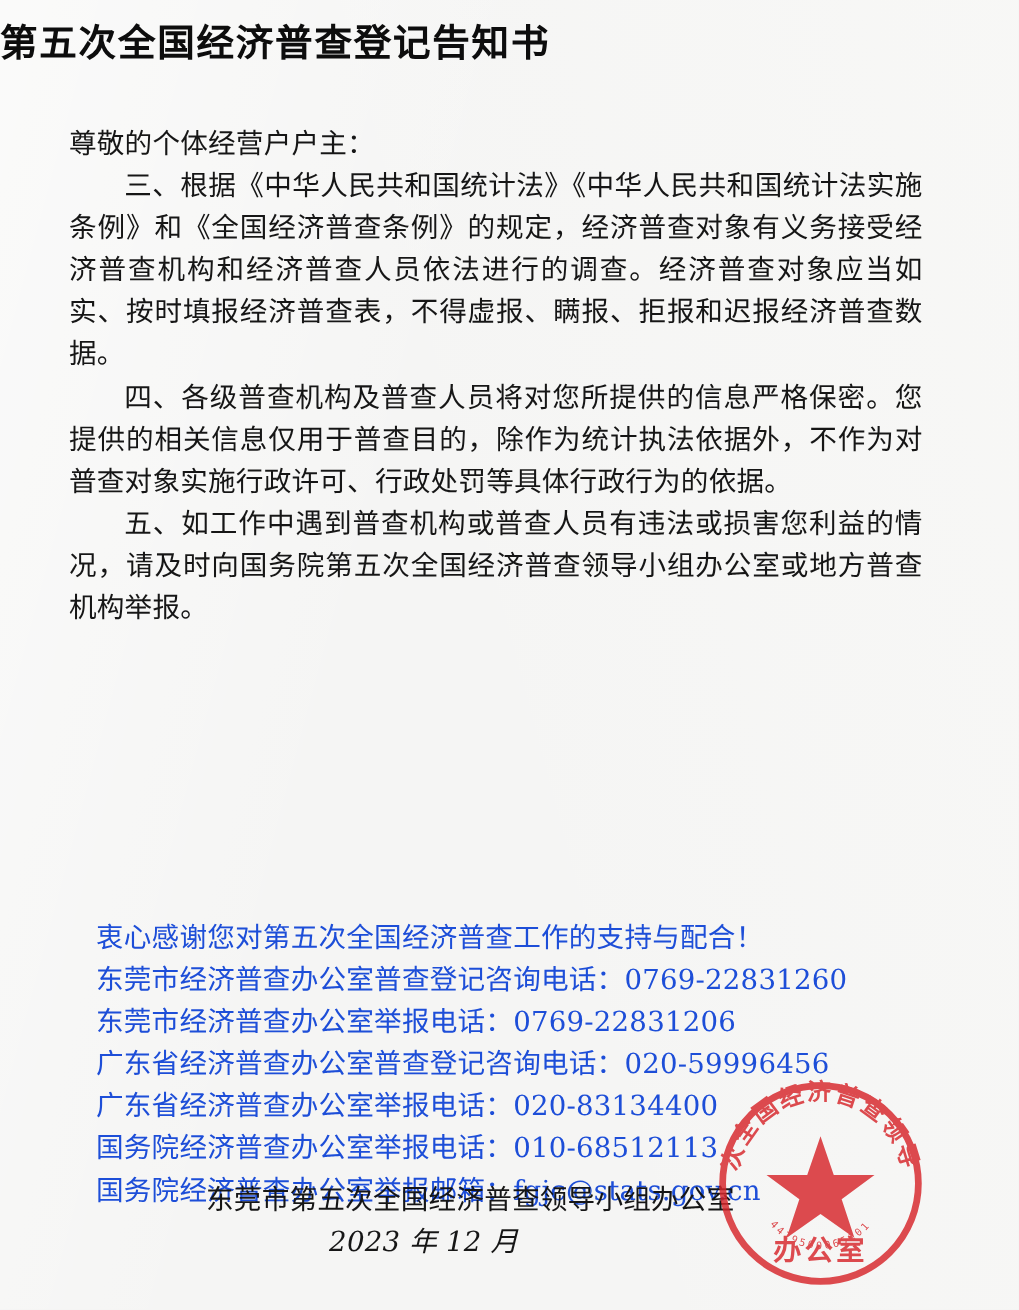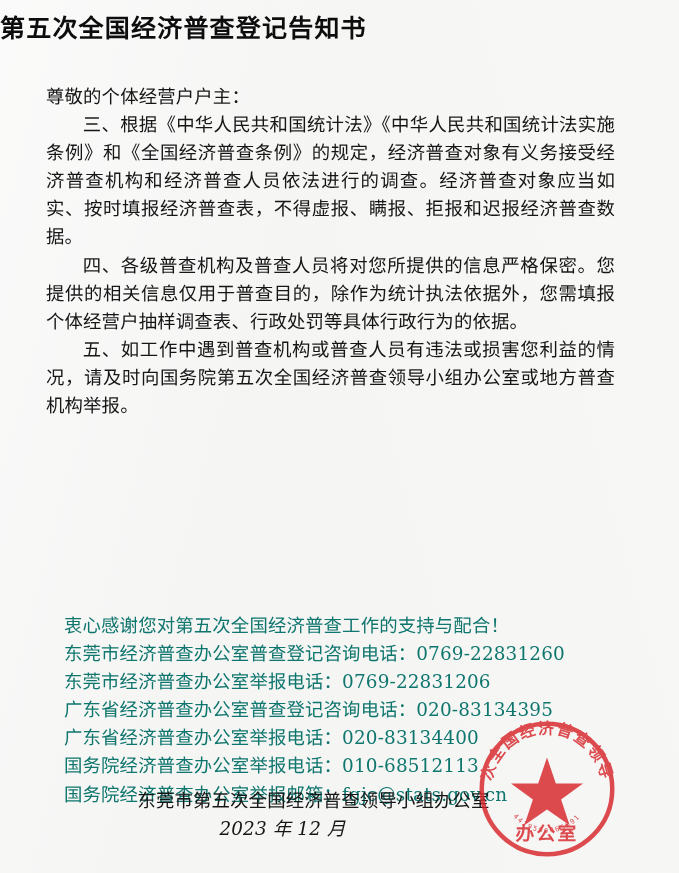--- a/index.html
+++ b/index.html
@@ -72,21 +72,21 @@
     left: 64px;
     right: 40px;
     top: 612px;
   }
 
   p.contact-line {
     margin: 0;
     font-size: 18.4px;
     line-height: 28.1px;
     letter-spacing: 0.15px;
-    color: #0f766e;
+    color: #1d4ed8;
     white-space: nowrap;
   }
 
   .sign-block {
     position: absolute;
     left: 0;
     right: 48px;
     top: 787px;
     text-align: center;
   }
@@ -125,35 +125,35 @@
 
   <div class="body-block">
 
     <p class="para">尊敬的个体经营户户主：</p>
 
 
 
 
     <p class="para indent">三、根据《中华人民共和国统计法》《中华人民共和国统计法实施条例》和《全国经济普查条例》的规定，经济普查对象有义务接受经济普查机构和经济普查人员依法进行的调查。经济普查对象应当如实、按时填报经济普查表，不得虚报、瞒报、拒报和迟报经济普查数据。</p>
 
-    <p class="para indent">四、各级普查机构及普查人员将对您所提供的信息严格保密。您提供的相关信息仅用于普查目的，除作为统计执法依据外，您需填报个体经营户抽样调查表、行政处罚等具体行政行为的依据。</p>
+    <p class="para indent">四、各级普查机构及普查人员将对您所提供的信息严格保密。您提供的相关信息仅用于普查目的，除作为统计执法依据外，不作为对普查对象实施行政许可、行政处罚等具体行政行为的依据。</p>
 
     <p class="para indent">五、如工作中遇到普查机构或普查人员有违法或损害您利益的情况，请及时向国务院第五次全国经济普查领导小组办公室或地方普查机构举报。</p>
 
   </div>
 
   <div class="contact-block">
 
     <p class="contact-line">衷心感谢您对第五次全国经济普查工作的支持与配合！</p>
 
     <p class="contact-line">东莞市经济普查办公室普查登记咨询电话：0769-22831260</p>
 
     <p class="contact-line">东莞市经济普查办公室举报电话：0769-22831206</p>
 
-    <p class="contact-line">广东省经济普查办公室普查登记咨询电话：020-83134395</p>
+    <p class="contact-line">广东省经济普查办公室普查登记咨询电话：020-59996456</p>
 
     <p class="contact-line">广东省经济普查办公室举报电话：020-83134400</p>
 
     <p class="contact-line">国务院经济普查办公室举报电话：010-68512113</p>
 
     <p class="contact-line">国务院经济普查办公室举报邮箱：fgjc@stats.gov.cn</p>
 
   </div>
 
   <div class="sign-block">

